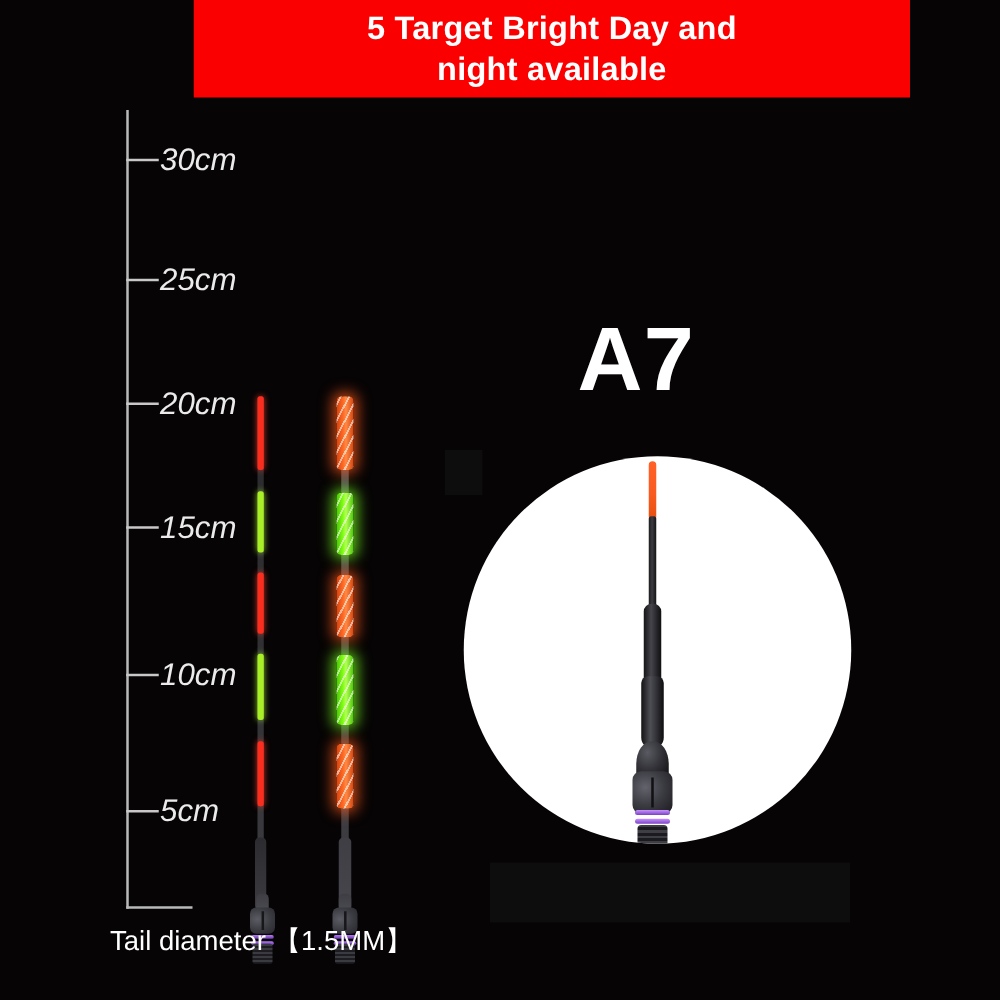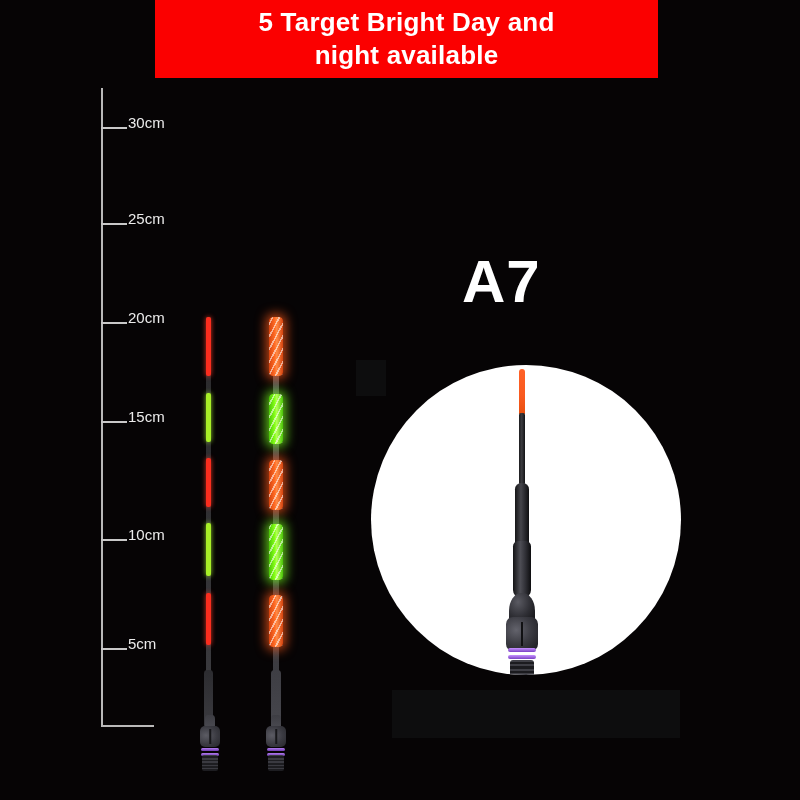--- a/index.html
+++ b/index.html
@@ -19,21 +19,21 @@
     height: 800px;
     background: #060405;
     overflow: hidden;
   }
 
   
   #banner {
     position: absolute;
     left: 155px;
     top: 0px;
-    width: 503px;
+    width: 573px;
     height: 78px;
     background: #fb0000;
     display: flex;
     align-items: center;
     justify-content: center;
     text-align: center;
   }
   #banner .banner-text {
     color: #ffffff;
     font-size: 26px;
@@ -71,24 +71,25 @@
     left: 0;
     top: 0;
     width: 26px;
     height: 2px;
     background: #c8c8c8;
   }
   .tick-row .tick-label {
     position: absolute;
     left: 27px;
     top: -13px;
-    font-size: 15px;
+    font-size: 25px;
     color: #ebebeb;
     letter-spacing: 0px;
     white-space: nowrap;
+    font-style: italic;
   }
 
   
   .float-col {
     position: absolute;
   }
 
   
   #float-thin {
     left: 200px;
@@ -231,21 +232,21 @@
         #3a3a41 0px, #3a3a41 1.5px,
         #1d1d21 1.5px, #1d1d21 3.2px);
     border-radius: 2px;
   }
 
   
   #a7-label {
     position: absolute;
     left: 462px;
     top: 252px;
-    font-size: 60px;
+    font-size: 72px;
     font-weight: bold;
     color: #ffffff;
     letter-spacing: 1px;
     line-height: 1;
   }
 
   
   #detail-circle {
     position: absolute;
     left: 371px;
@@ -454,15 +455,16 @@
       <div class="d-grip"></div>
       <div class="d-shoulder"></div>
       <div class="d-hub"></div>
       <div class="d-ring" style="top:283px;"></div>
       <div class="d-ring" style="top:290px;"></div>
       <div class="d-thread"></div>
     </div>
   </div>
 
   <div id="caption">
+    <div>Tail diameter 【1.5MM】</div>
   </div>
 
 </div>
 
 </body></html>

